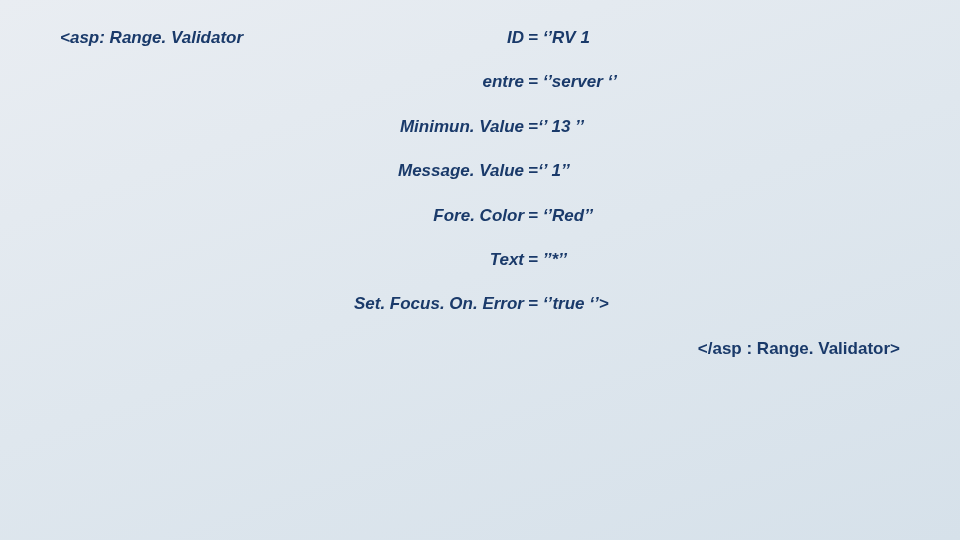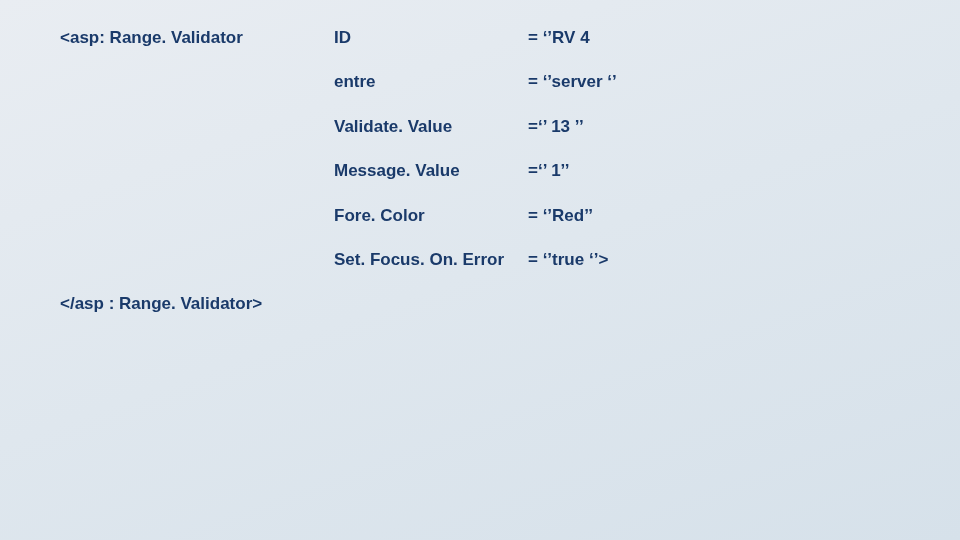--- a/index.html
+++ b/index.html
@@ -21,68 +21,75 @@
   }
   .row {
     display: grid;
     grid-template-columns: 270px 190px 1fr;
     column-gap: 4px;
     align-items: start;
     margin-bottom: 24px;
     font-weight: 700;
     font-size: 17px;
     line-height: 1.2;
+    font-style: italic;
   }
   .row .col1 { white-space: nowrap; }
-  .row .col2 { white-space: nowrap; }
+  .row .col2 { white-space: nowrap; text-align: right; }
   .row .col3 { white-space: nowrap; }
   .closing {
     font-weight: 700;
     font-size: 17px;
     margin-top: 14px;
+    text-align: right;
   }
 </style>
 </head>
 <body>
 
 <div class="slide">
 
   <div class="row">
     <span class="col1">&lt;asp: Range. Validator</span>
     <span class="col2">ID</span>
-    <span class="col3">= ‘’RV 4</span>
+    <span class="col3">= ‘’RV 1</span>
   </div>
 
   <div class="row">
     <span class="col1"></span>
     <span class="col2">entre</span>
     <span class="col3">= ‘’server ‘’</span>
   </div>
 
 
   <div class="row">
     <span class="col1"></span>
-    <span class="col2">Validate. Value</span>
+    <span class="col2">Minimun. Value</span>
     <span class="col3">=‘’ 13 ’’</span>
   </div>
 
   <div class="row">
     <span class="col1"></span>
     <span class="col2">Message. Value</span>
     <span class="col3">=‘’ 1’’</span>
   </div>
 
 
 
   <div class="row">
     <span class="col1"></span>
     <span class="col2">Fore. Color</span>
     <span class="col3">= ‘’Red’’</span>
   </div>
 
+  <div class="row">
+    <span class="col1"></span>
+    <span class="col2">Text</span>
+    <span class="col3">= ’’*’’</span>
+  </div>
 
   <div class="row">
     <span class="col1"></span>
     <span class="col2">Set. Focus. On. Error</span>
     <span class="col3">= ‘’true ‘’&gt;</span>
   </div>
 
   <div class="closing">&lt;/asp : Range. Validator&gt;</div>
 
 </div>

